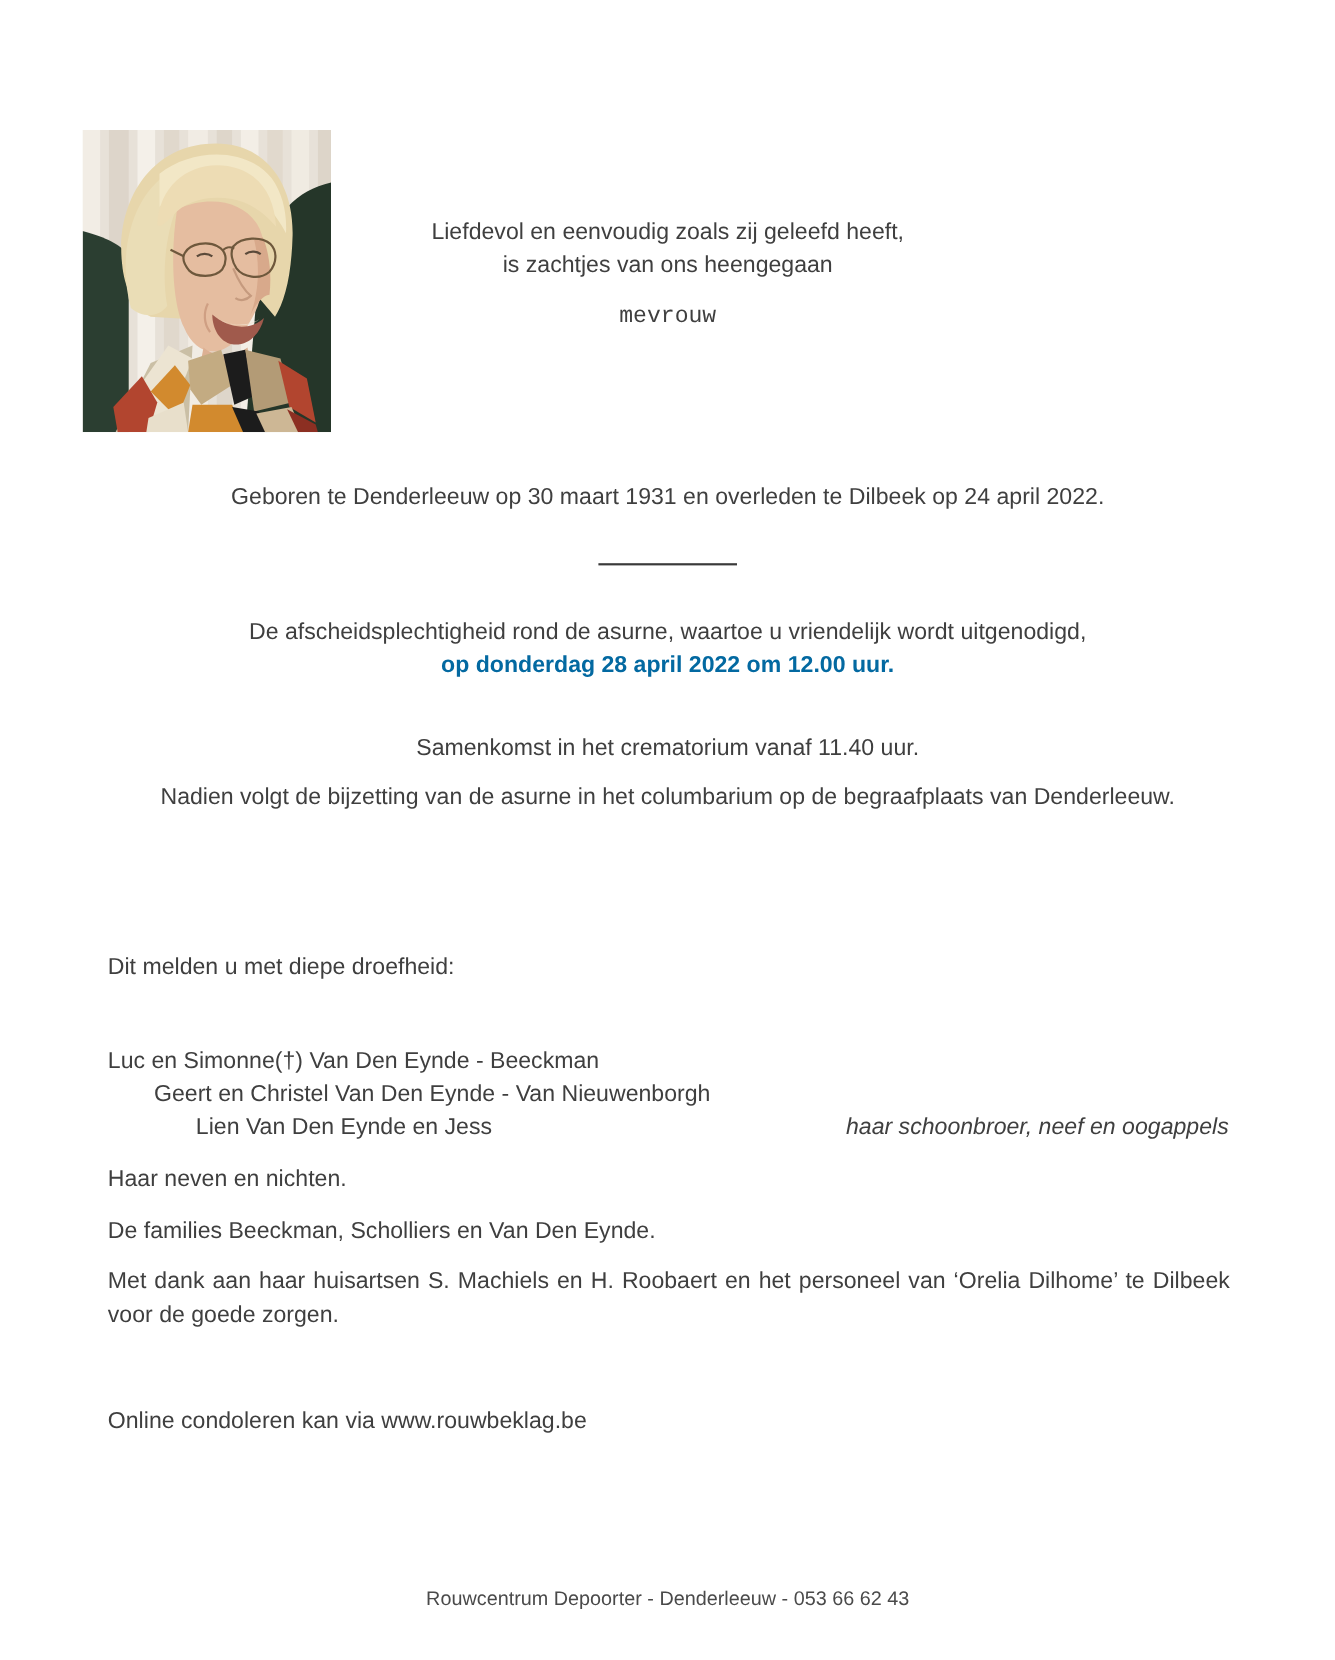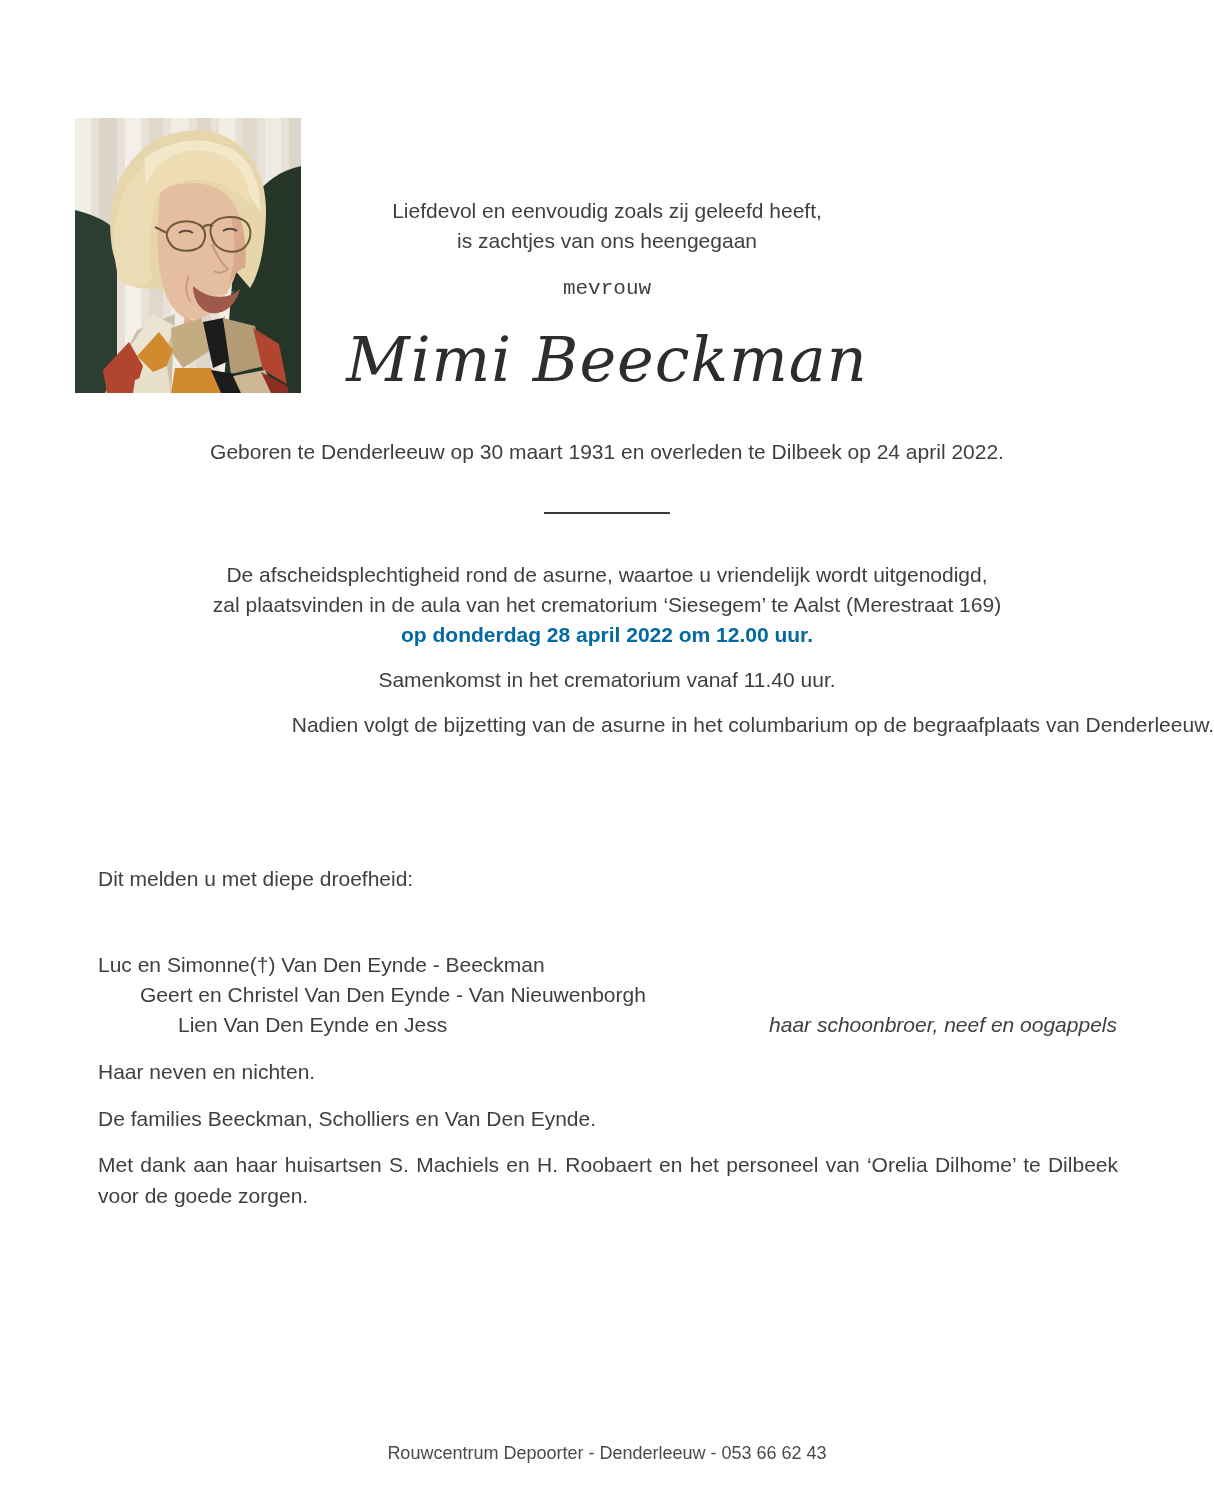--- a/index.html
+++ b/index.html
@@ -32,21 +32,21 @@
     letter-spacing:1px;
   }
   .dates{top:437px;}
   .divider{
     top:512px;left:544px;width:126px;height:0;
     border-top:2px solid #3a3a3a;
   }
   .ceremony{top:560px;}
   .ceremony .bold-line{font-weight:700;color:#0369a1;}
   .gathering{top:665px;}
-  .interment{top:710px;text-align:right;}
+  .interment{top:710px;}
   .family-intro{left:98px;top:864px;}
   .member-0{left:98px;top:950px;}
   .member-1{left:140px;top:980px;}
   .member-2{left:178px;top:1010px;}
   .relation-note{
     right:97px;top:1010px;
     font-style:italic;
     font-size:21px;line-height:30px;
   }
   .relatives{left:98px;top:1057px;}
@@ -128,29 +128,27 @@
     </svg>
   </div>
 
   <div class="abs centered body-text opening">
     <div>Liefdevol en eenvoudig zoals zij geleefd heeft,</div>
     <div>is zachtjes van ons heengegaan</div>
   </div>
 
   <div class="abs centered body-text salutation">mevrouw</div>
 
-  <div class="abs centered deceased-name">Mimi Beeckman</div>
 
   <div class="abs centered body-text dates">Geboren te Denderleeuw op 30 maart 1931 en overleden te Dilbeek op 24 april 2022.</div>
 
   <div class="abs divider"></div>
 
   <div class="abs centered body-text ceremony">
     <div>De afscheidsplechtigheid rond de asurne, waartoe u vriendelijk wordt uitgenodigd,</div>
-    <div>zal plaatsvinden in de aula van het crematorium ‘Siesegem’ te Aalst (Merestraat 169)</div>
     <div class="bold-line">op donderdag 28 april 2022 om 12.00 uur.</div>
   </div>
 
   <div class="abs centered body-text gathering">Samenkomst in het crematorium vanaf 11.40 uur.</div>
 
   <div class="abs centered body-text interment">Nadien volgt de bijzetting van de asurne in het columbarium op de begraafplaats van Denderleeuw.</div>
 
   <div class="abs body-text family-intro">Dit melden u met diepe droefheid:</div>
 
   <div class="abs body-text member-0">Luc en Simonne(†) Van Den Eynde - Beeckman</div>
@@ -158,16 +156,17 @@
   <div class="abs body-text member-2">Lien Van Den Eynde en Jess</div>
 
   <div class="abs relation-note">haar schoonbroer, neef en oogappels</div>
 
   <div class="abs body-text relatives">Haar neven en nichten.</div>
 
   <div class="abs body-text families-line">De families Beeckman, Scholliers en Van Den Eynde.</div>
 
   <div class="abs body-text thanks">Met dank aan haar huisartsen S. Machiels en H. Roobaert en het personeel van ‘Orelia Dilhome’ te Dilbeek voor de goede zorgen.</div>
 
+  <div class="abs body-text condolence">Online condoleren kan via www.rouwbeklag.be</div>
 
   <div class="abs centered footer">Rouwcentrum Depoorter - Denderleeuw - 053 66 62 43</div>
 
 </div>
 
 </body></html>

